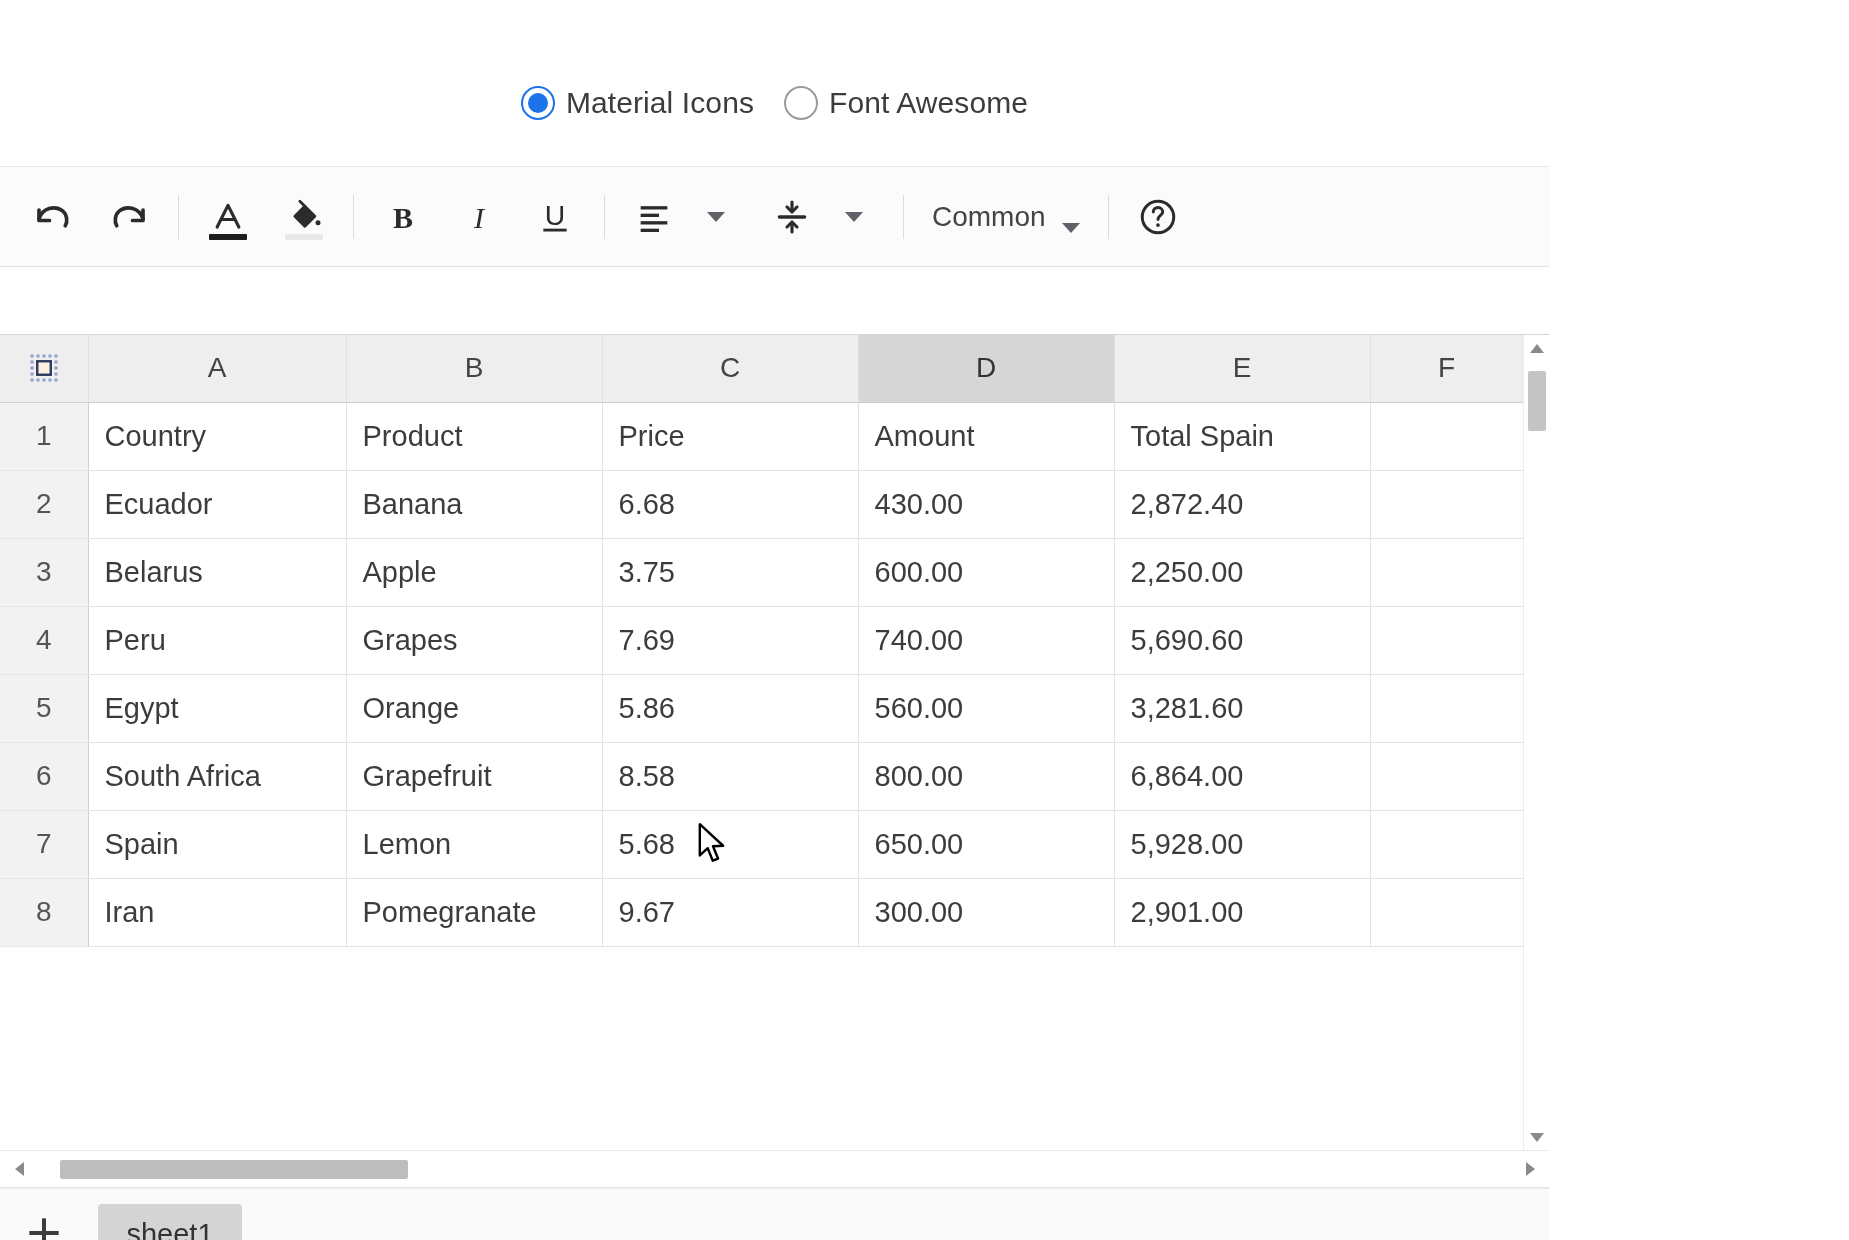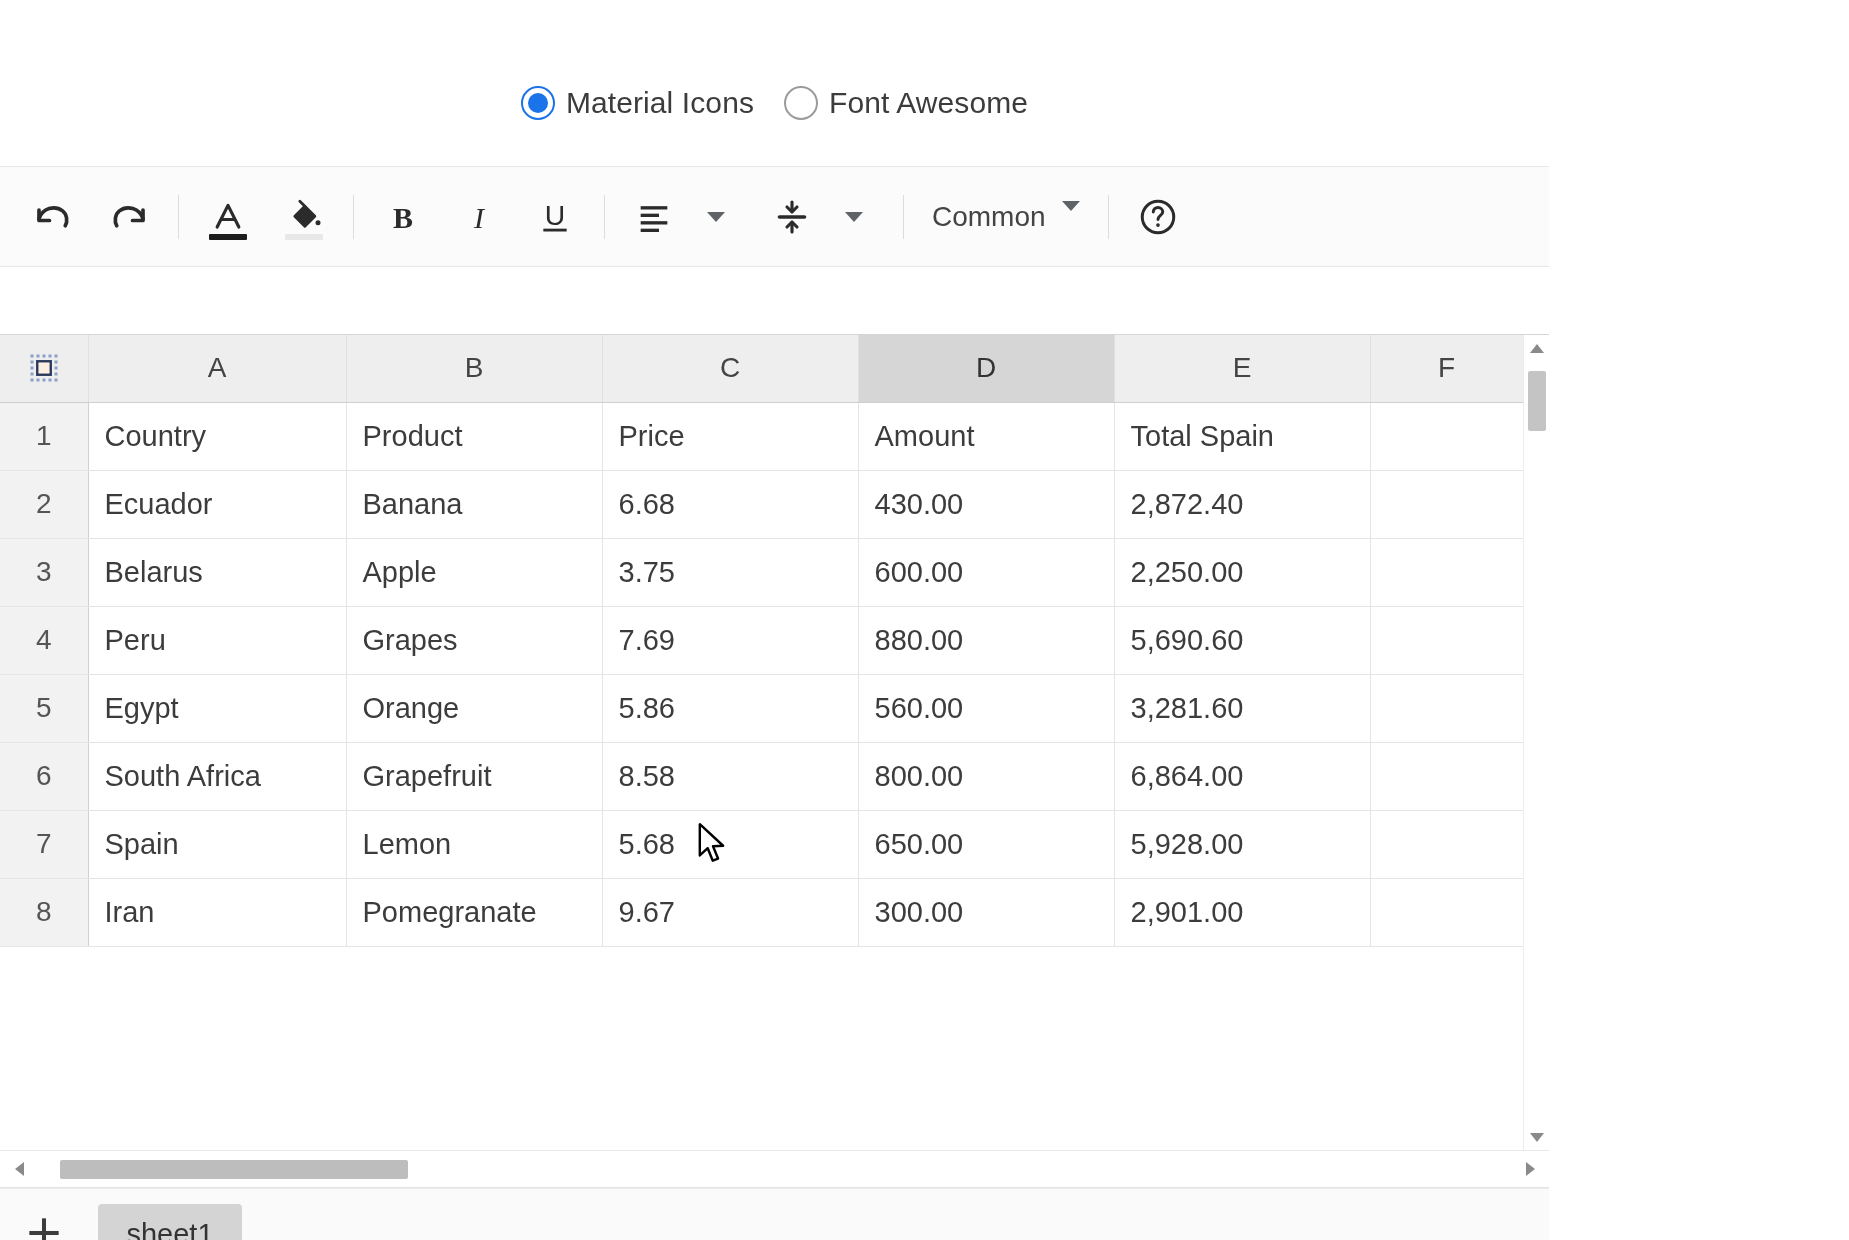--- a/index.html
+++ b/index.html
@@ -47,21 +47,21 @@
     position:relative;
   }
   .tb-btn svg { display:block; }
   .tb-gap { width:14px; }
   .tb-sep { width:1px; height:44px; background:#dcdcdc; margin:0 18px; }
   .tb-label { font-size:28px; color:#444; }
   .caret {
     width:0;height:0;border-left:9px solid transparent;border-right:9px solid transparent;
     border-top:10px solid #5f6368;
   }
-  .tb-drop { display:flex; align-items:flex-start; gap:0; cursor:pointer; padding:8px 10px; border-radius:4px; }
+  .tb-drop { display:flex; align-items:flex-end; gap:0; cursor:pointer; padding:8px 10px; border-radius:4px; }
   .colorbar { position:absolute; left:12px; right:12px; bottom:8px; height:6px; border-radius:1px; }
 
   
   .formula-bar {
     height:68px; flex:0 0 68px;
     background:#fff; border-bottom:1px solid #d6d6d6;
   }
 
   
   .grid-wrap { flex:1 1 auto; position:relative; overflow:hidden; background:#fff; }
@@ -367,21 +367,21 @@
             <td class="cell">3.75</td>
             <td class="cell">600.00</td>
             <td class="cell">2,250.00</td>
             <td class="cell empty"></td>
           </tr>
           <tr>
             <td class="rowhead">4</td>
             <td class="cell">Peru</td>
             <td class="cell">Grapes</td>
             <td class="cell">7.69</td>
-            <td class="cell">880.00</td>
+            <td class="cell">740.00</td>
             <td class="cell">5,690.60</td>
             <td class="cell empty"></td>
           </tr>
           <tr>
             <td class="rowhead">5</td>
             <td class="cell">Egypt</td>
             <td class="cell">Orange</td>
             <td class="cell">5.86</td>
             <td class="cell">560.00</td>
             <td class="cell">3,281.60</td>

